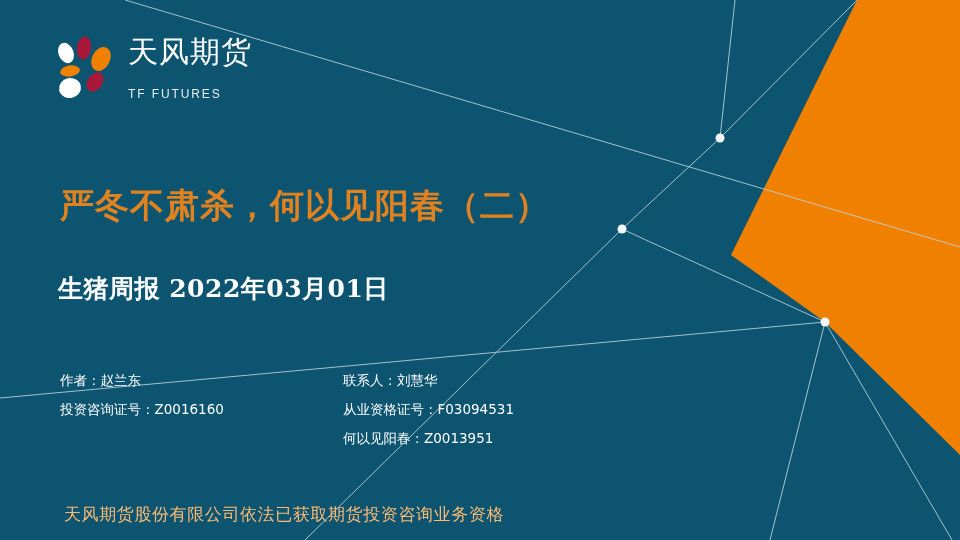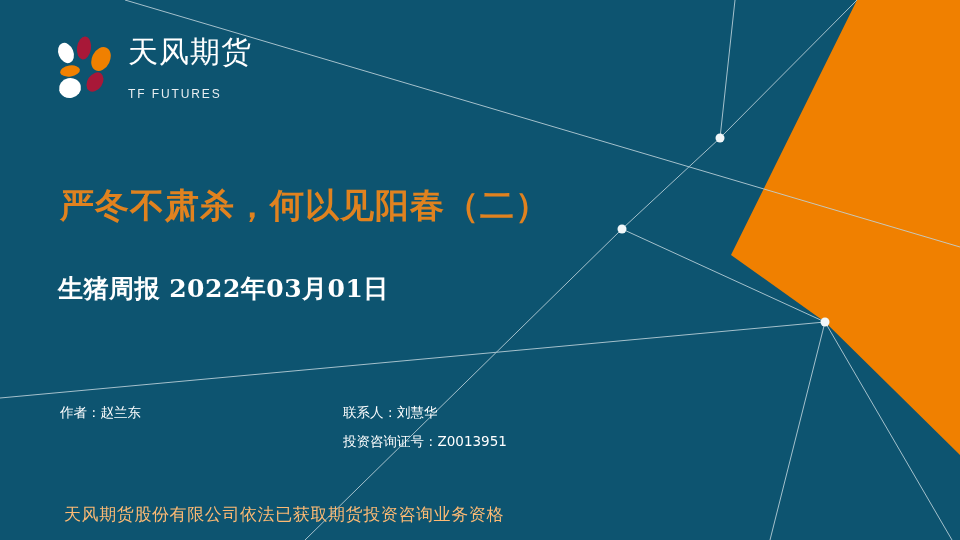--- a/index.html
+++ b/index.html
@@ -76,21 +76,21 @@
     font-family: "DejaVu Serif", "Liberation Serif", serif;
   }
   
   #contacts {
     position: absolute;
     left: 60px;
     top: 366px;
     width: 560px;
     display: flex;
   }
-  .contact-col { display: flex; flex-direction: column; margin-top: 32px; }
+  .contact-col { display: flex; flex-direction: column; }
   #col-author { width: 283px; }
   .contact-line {
     color: #ffffff;
     font-size: 13.5px;
     line-height: 29px;
     white-space: nowrap;
     font-family: "DejaVu Sans", "Liberation Sans", sans-serif;
   }
   
   #disclaimer {
@@ -143,22 +143,24 @@
       <div id="logo-en">TF FUTURES</div>
     </div>
   </div>
 
   <div id="title">严冬不肃杀，何以见阳春（二）</div>
   <div id="subtitle">生猪周报 2022年03月01日</div>
 
   <div id="contacts">
     <div class="contact-col" id="col-author">
       <div class="contact-line">作者：赵兰东</div>
+      <div class="contact-line">投资咨询证号：Z0016160</div>
     </div>
     <div class="contact-col" id="col-contact">
       <div class="contact-line">联系人：刘慧华</div>
-      <div class="contact-line">投资咨询证号：Z0013951</div>
+      <div class="contact-line">从业资格证号：F03094531</div>
+      <div class="contact-line">何以见阳春：Z0013951</div>
     </div>
   </div>
 
   <div id="disclaimer">天风期货股份有限公司依法已获取期货投资咨询业务资格</div>
 
 </div>
 
 </body></html>

